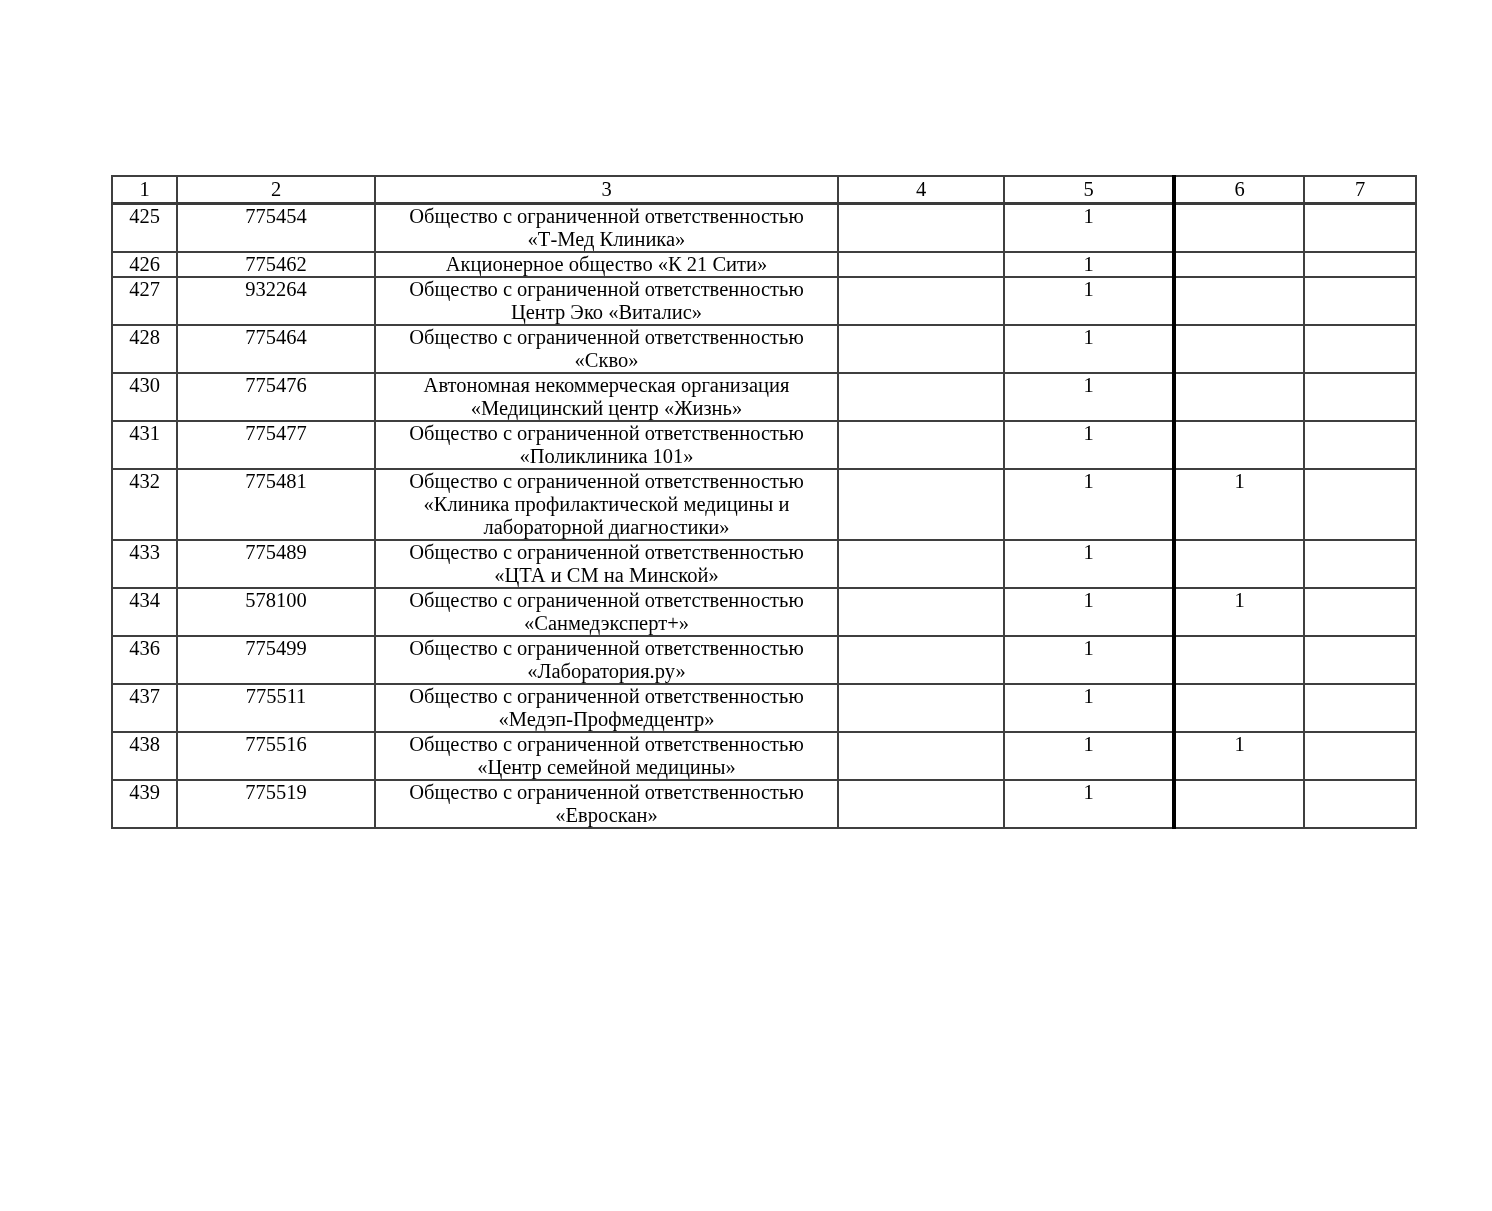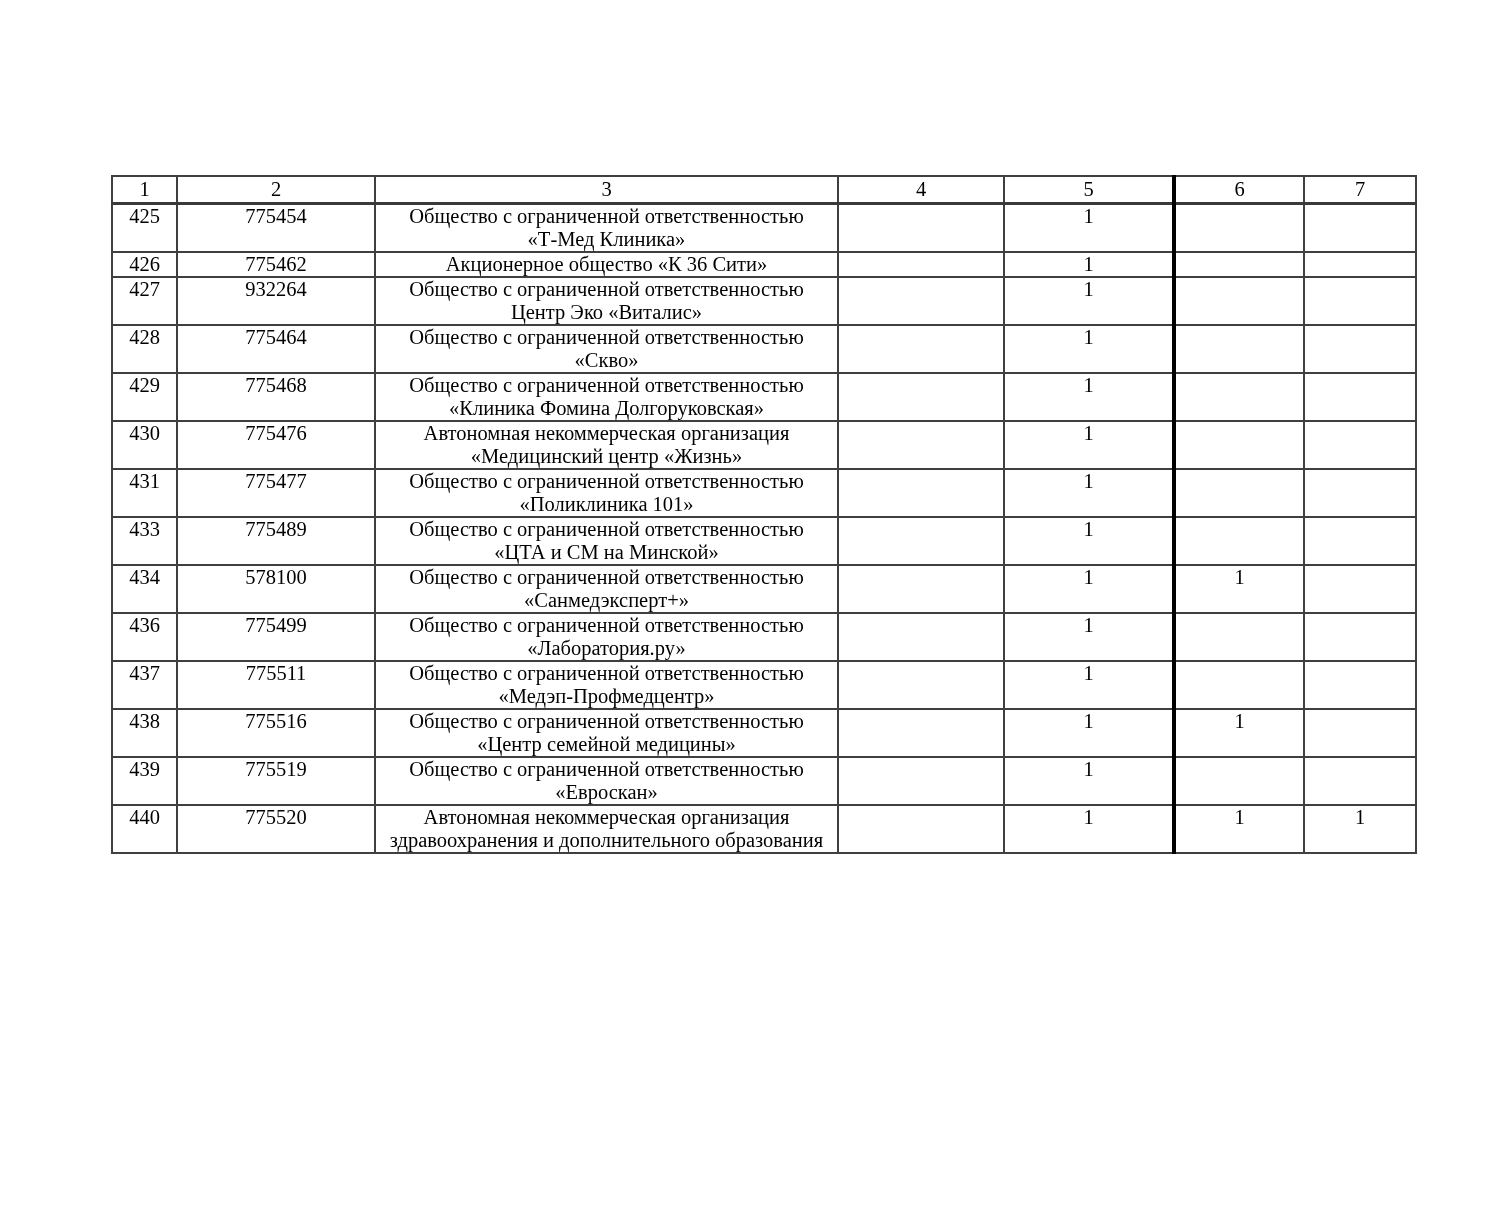--- a/index.html
+++ b/index.html
@@ -75,50 +75,40 @@
     <td class="col-name">Общество с ограниченной ответственностью
 «Т-Мед Клиника»</td>
     <td class="col-mark"></td>
     <td class="col-mark">1</td>
     <td class="col-mark"></td>
     <td class="col-mark"></td>
   </tr>
         <tr>
     <td class="col-num">426</td>
     <td class="col-id">775462</td>
-    <td class="col-name">Акционерное общество «К 36 Сити»</td>
+    <td class="col-name">Акционерное общество «К 21 Сити»</td>
     <td class="col-mark"></td>
     <td class="col-mark">1</td>
     <td class="col-mark"></td>
     <td class="col-mark"></td>
   </tr>
         <tr>
     <td class="col-num">427</td>
     <td class="col-id">932264</td>
     <td class="col-name">Общество с ограниченной ответственностью
 Центр Эко «Виталис»</td>
     <td class="col-mark"></td>
     <td class="col-mark">1</td>
     <td class="col-mark"></td>
     <td class="col-mark"></td>
   </tr>
         <tr>
     <td class="col-num">428</td>
     <td class="col-id">775464</td>
     <td class="col-name">Общество с ограниченной ответственностью «Скво»</td>
-    <td class="col-mark"></td>
-    <td class="col-mark">1</td>
-    <td class="col-mark"></td>
-    <td class="col-mark"></td>
-  </tr>
-        <tr>
-    <td class="col-num">429</td>
-    <td class="col-id">775468</td>
-    <td class="col-name">Общество с ограниченной ответственностью
-«Клиника Фомина Долгоруковская»</td>
     <td class="col-mark"></td>
     <td class="col-mark">1</td>
     <td class="col-mark"></td>
     <td class="col-mark"></td>
   </tr>
         <tr>
     <td class="col-num">430</td>
     <td class="col-id">775476</td>
     <td class="col-name">Автономная некоммерческая организация
 «Медицинский центр «Жизнь»</td>
@@ -131,20 +121,31 @@
     <td class="col-num">431</td>
     <td class="col-id">775477</td>
     <td class="col-name">Общество с ограниченной ответственностью
 «Поликлиника 101»</td>
     <td class="col-mark"></td>
     <td class="col-mark">1</td>
     <td class="col-mark"></td>
     <td class="col-mark"></td>
   </tr>
         <tr>
+    <td class="col-num">432</td>
+    <td class="col-id">775481</td>
+    <td class="col-name">Общество с ограниченной ответственностью
+«Клиника профилактической медицины и
+лабораторной диагностики»</td>
+    <td class="col-mark"></td>
+    <td class="col-mark">1</td>
+    <td class="col-mark">1</td>
+    <td class="col-mark"></td>
+  </tr>
+        <tr>
     <td class="col-num">433</td>
     <td class="col-id">775489</td>
     <td class="col-name">Общество с ограниченной ответственностью
 «ЦТА и СМ на Минской»</td>
     <td class="col-mark"></td>
     <td class="col-mark">1</td>
     <td class="col-mark"></td>
     <td class="col-mark"></td>
   </tr>
         <tr>
@@ -189,26 +190,16 @@
   </tr>
         <tr>
     <td class="col-num">439</td>
     <td class="col-id">775519</td>
     <td class="col-name">Общество с ограниченной ответственностью
 «Евроскан»</td>
     <td class="col-mark"></td>
     <td class="col-mark">1</td>
     <td class="col-mark"></td>
     <td class="col-mark"></td>
-  </tr>
-        <tr>
-    <td class="col-num">440</td>
-    <td class="col-id">775520</td>
-    <td class="col-name">Автономная некоммерческая организация
-здравоохранения и дополнительного образования</td>
-    <td class="col-mark"></td>
-    <td class="col-mark">1</td>
-    <td class="col-mark">1</td>
-    <td class="col-mark">1</td>
   </tr>
       </tbody>
   </table>
 </div>
 
 </body></html>

